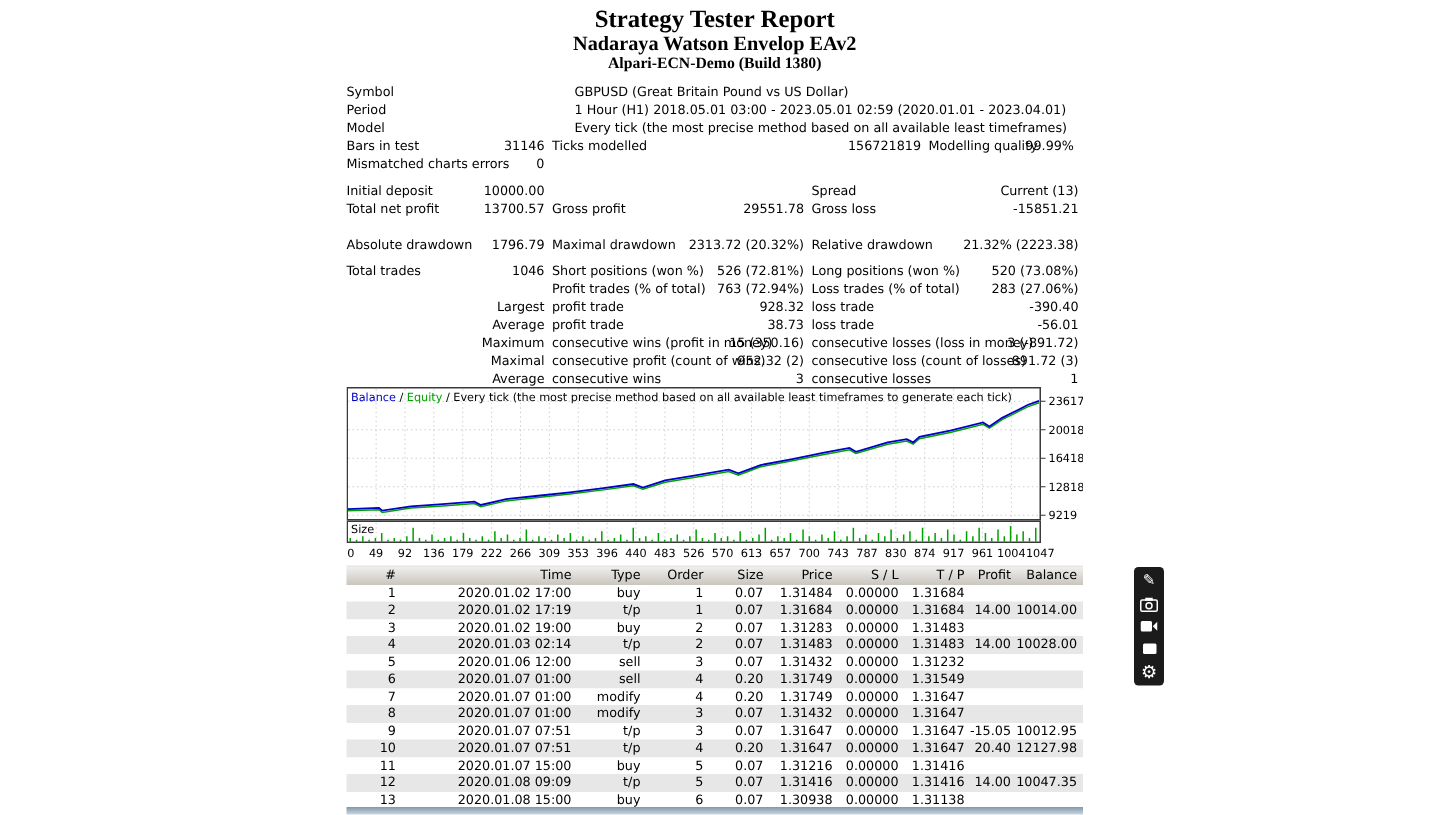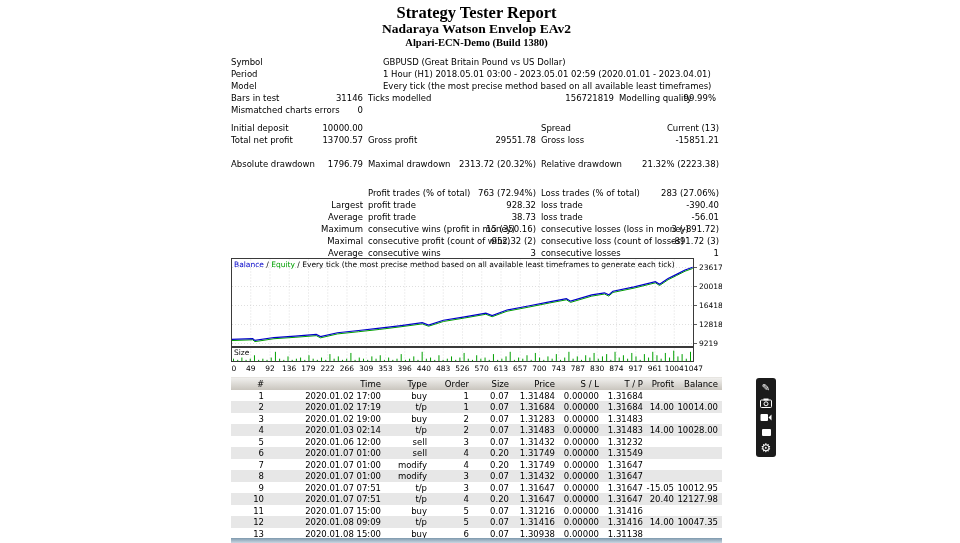--- a/index.html
+++ b/index.html
@@ -93,20 +93,28 @@
       <div class="irow" style="top: 36px;">
         <span class="cell c1">Absolute drawdown</span>
         <span class="cell c2 rt">1796.79</span>
         <span class="cell c3">Maximal drawdown</span>
         <span class="cell c4 rt">2313.72 (20.32%)</span>
         <span class="cell c5">Relative drawdown</span>
         <span class="cell c6 rt">21.32% (2223.38)</span>
       </div>
     </div>
   <div class="info lb" id="info-trades" style="top:176px;height:86px;">
+      <div class="irow" style="top: 0px;">
+        <span class="cell c1">Total trades</span>
+        <span class="cell c2 rt">1046</span>
+        <span class="cell c3">Short positions (won %)</span>
+        <span class="cell c4 rt">526 (72.81%)</span>
+        <span class="cell c5">Long positions (won %)</span>
+        <span class="cell c6 rt">520 (73.08%)</span>
+      </div>
       <div class="irow" style="top: 12px;">
         <span class="cell c3">Profit trades (% of total)</span>
         <span class="cell c4 rt">763 (72.94%)</span>
         <span class="cell c5">Loss trades (% of total)</span>
         <span class="cell c6 rt">283 (27.06%)</span>
       </div>
       <div class="irow" style="top: 24px;">
         <span class="cell c2 rt">Largest</span>
         <span class="cell c3">profit trade</span>
         <span class="cell c4 rt">928.32</span>

